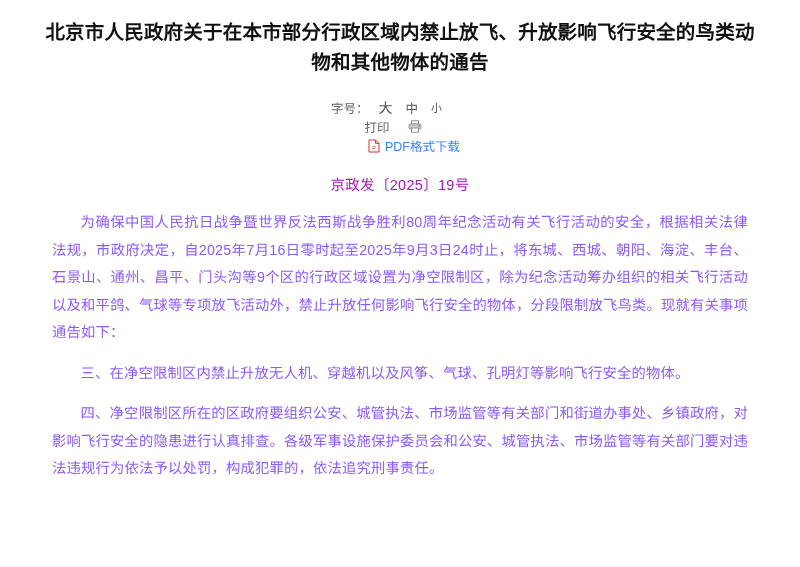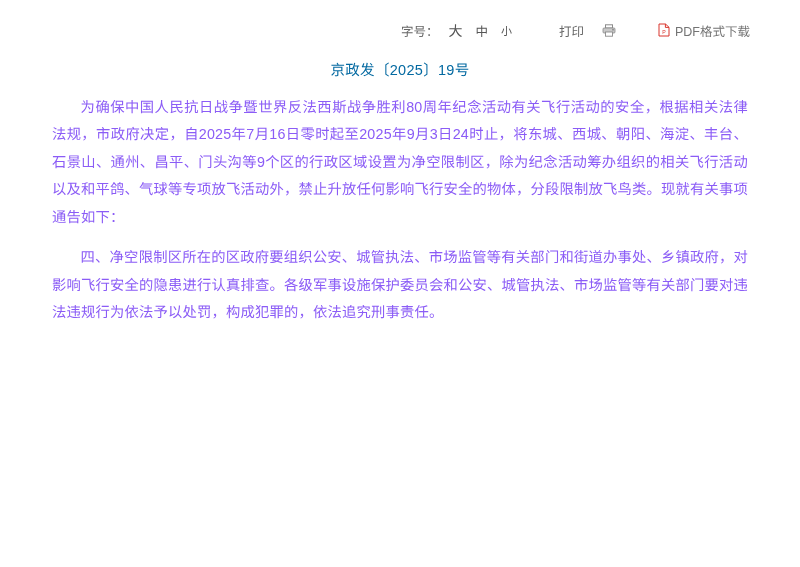--- a/index.html
+++ b/index.html
@@ -33,20 +33,21 @@
   }
   .toolbar {
     display: flex;
     align-items: center;
     justify-content: flex-end;
     gap: 0px;
     margin-top: 20px;
     padding-right: 14px;
     font-size: 12.5px;
     color: #555555;
+    flex-direction: column;
   }
   .toolbar-group {
     display: flex;
     align-items: center;
   }
   .toolbar-label {
     color: #666666;
     margin-right: 10px;
     font-size: 12.5px;
   }
@@ -63,34 +64,34 @@
   .print-label {
     color: #666666;
     font-size: 12.5px;
     margin-right: 18px;
   }
   .printer-icon svg { display: block; }
   .pdf-group {
     display: flex;
     align-items: center;
     margin-left: 42px;
-    color: #737373;
+    color: #3b82f6;
     font-size: 12.5px;
     cursor: pointer;
   }
   .pdf-icon {
     margin-right: 5px;
     display: inline-flex;
     align-items: center;
   }
   .doc-number {
     margin-top: 18px;
     text-align: center;
     font-size: 14.5px;
-    color: #0369a1;
+    color: #a21caf;
     letter-spacing: 0.3px;
   }
   .body-text {
     margin-top: 15px;
     padding: 0 16px;
   }
   .body-text p {
     margin: 0 0 13px 0;
     font-size: 14.3px;
     line-height: 1.92;
@@ -98,20 +99,21 @@
     text-indent: 2em;
     color: #8b5cf6;
     letter-spacing: 0.2px;
   }
 </style>
 </head>
 <body>
 
 <div class="page">
 
+  <h1 class="doc-title">北京市人民政府关于在本市部分行政区域内禁止放飞、升放影响飞行安全的鸟类动物和其他物体的通告</h1>
 
   <div class="toolbar">
     <div class="toolbar-group">
       <span class="toolbar-label">字号：</span>
       <span class="size-opt large">大</span>
       <span class="size-opt mid">中</span>
       <span class="size-opt small">小</span>
     </div>
     <div class="toolbar-sep"></div>
     <div class="toolbar-group">
@@ -134,17 +136,18 @@
         </svg>
       </span>
       <span>PDF格式下载</span>
     </div>
   </div>
 
   <div class="doc-number">京政发〔2025〕19号</div>
 
   <div class="body-text">
     <p>为确保中国人民抗日战争暨世界反法西斯战争胜利80周年纪念活动有关飞行活动的安全，根据相关法律法规，市政府决定，自2025年7月16日零时起至2025年9月3日24时止，将东城、西城、朝阳、海淀、丰台、石景山、通州、昌平、门头沟等9个区的行政区域设置为净空限制区，除为纪念活动筹办组织的相关飞行活动以及和平鸽、气球等专项放飞活动外，禁止升放任何影响飞行安全的物体，分段限制放飞鸟类。现就有关事项通告如下：</p>
+    <p>三、在净空限制区内禁止升放无人机、穿越机以及风筝、气球、孔明灯等影响飞行安全的物体。</p>
     <p>四、净空限制区所在的区政府要组织公安、城管执法、市场监管等有关部门和街道办事处、乡镇政府，对影响飞行安全的隐患进行认真排查。各级军事设施保护委员会和公安、城管执法、市场监管等有关部门要对违法违规行为依法予以处罚，构成犯罪的，依法追究刑事责任。</p>
 
   </div>
 
 </div>
 
 </body></html>

